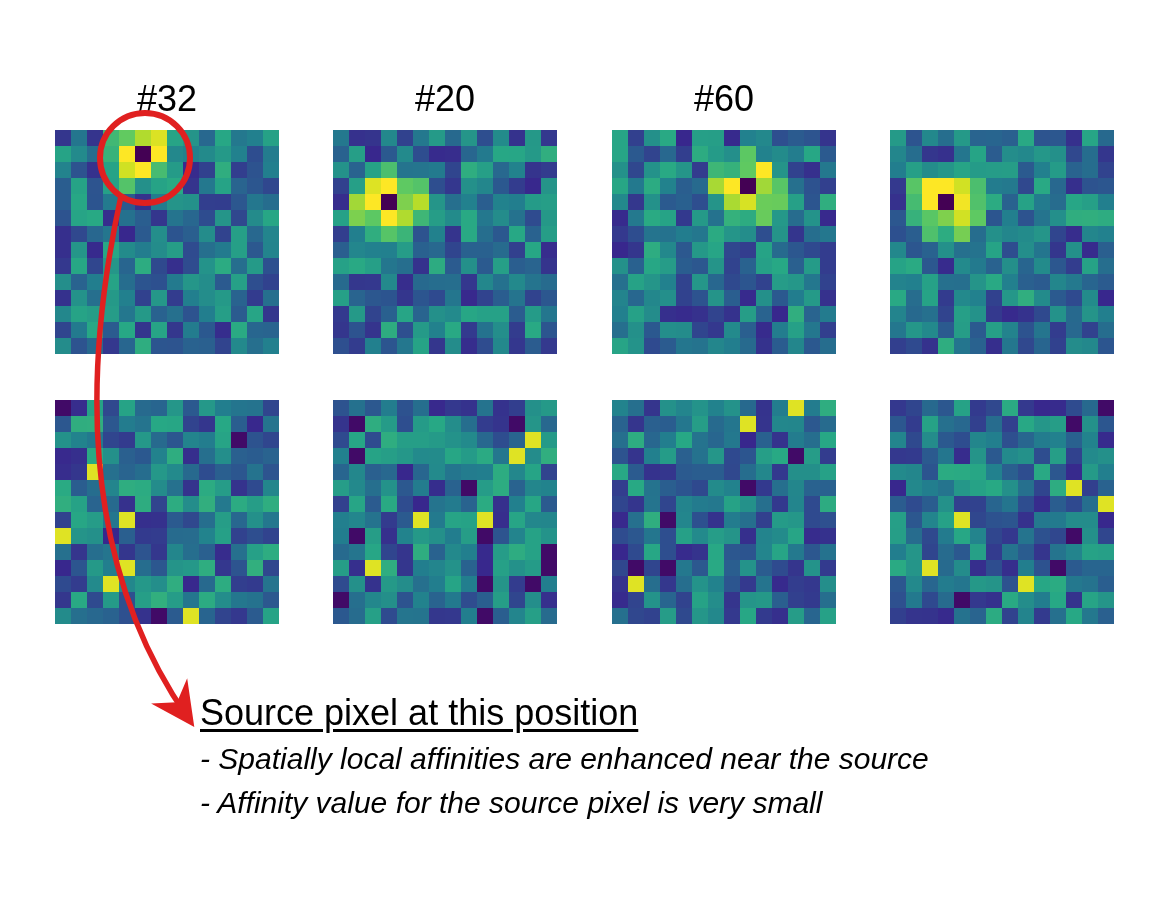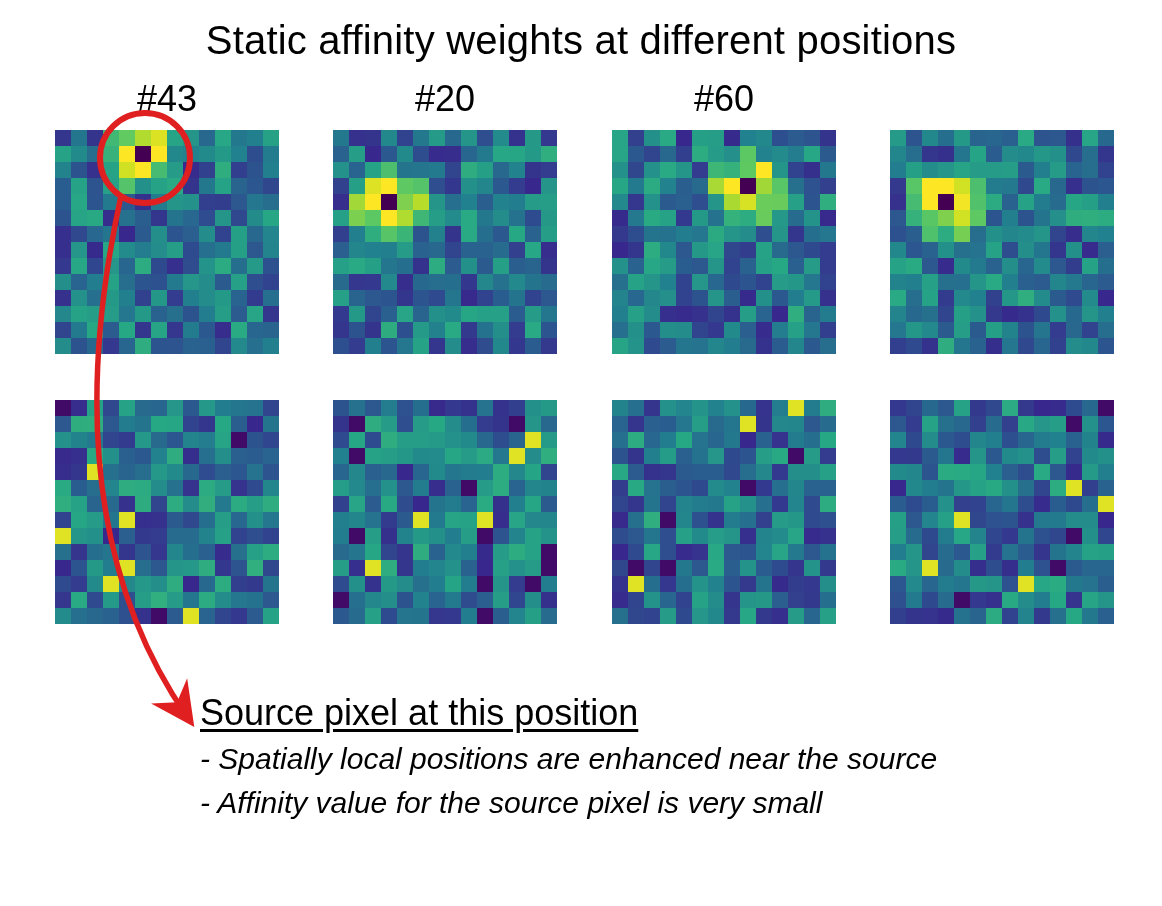--- a/index.html
+++ b/index.html
@@ -68,23 +68,22 @@
     top: 0;
     width: 1162px;
     height: 906px;
     pointer-events: none;
   }
 </style>
 </head>
 <body>
 <div class="page">
 
-<div class="title">Static affinity weights at different positions</div>
 
-<div class="col-label" style="left:55px;  width:224px; top:78px;">#43</div>
+<div class="col-label" style="left:55px;  width:224px; top:78px;">#32</div>
 <div class="col-label" style="left:333px; width:224px; top:78px;">#20</div>
 <div class="col-label" style="left:612px; width:224px; top:78px;">#60</div>
 
 <div class="heatmap" style="left:55px;  top:130px;">
       <div class="cell" style="background: rgb(52, 54, 141);"></div>
       <div class="cell" style="background: rgb(36, 118, 142);"></div>
       <div class="cell" style="background: rgb(53, 52, 141);"></div>
       <div class="cell" style="background: rgb(65, 184, 116);"></div>
       <div class="cell" style="background: rgb(97, 202, 96);"></div>
       <div class="cell" style="background: rgb(177, 219, 46);"></div>
@@ -1672,17 +1671,17 @@
     <marker id="arrowhead" markerWidth="10" markerHeight="10" refX="6" refY="5" orient="auto" markerUnits="strokeWidth">
       <path d="M0,1 L8,5 L0,9 L2.5,5 Z" fill="#e02020"></path>
     </marker>
   </defs>
   <circle cx="145" cy="158" r="45" fill="none" stroke="#e02020" stroke-width="6"></circle>
   <path d="M121,196 Q50,520 188,718" fill="none" stroke="#e02020" stroke-width="5.5" marker-end="url(#arrowhead)"></path>
 </svg>
 
 <div class="annot">
   <div class="annot-title">Source pixel at this position</div>
-  <div class="annot-sub">- Spatially local  positions are enhanced near the source</div>
+  <div class="annot-sub">- Spatially local  affinities are enhanced near the source</div>
   <div class="annot-sub">- Affinity value for the source  pixel is very small</div>
 </div>
 
 </div>
 
 </body></html>

